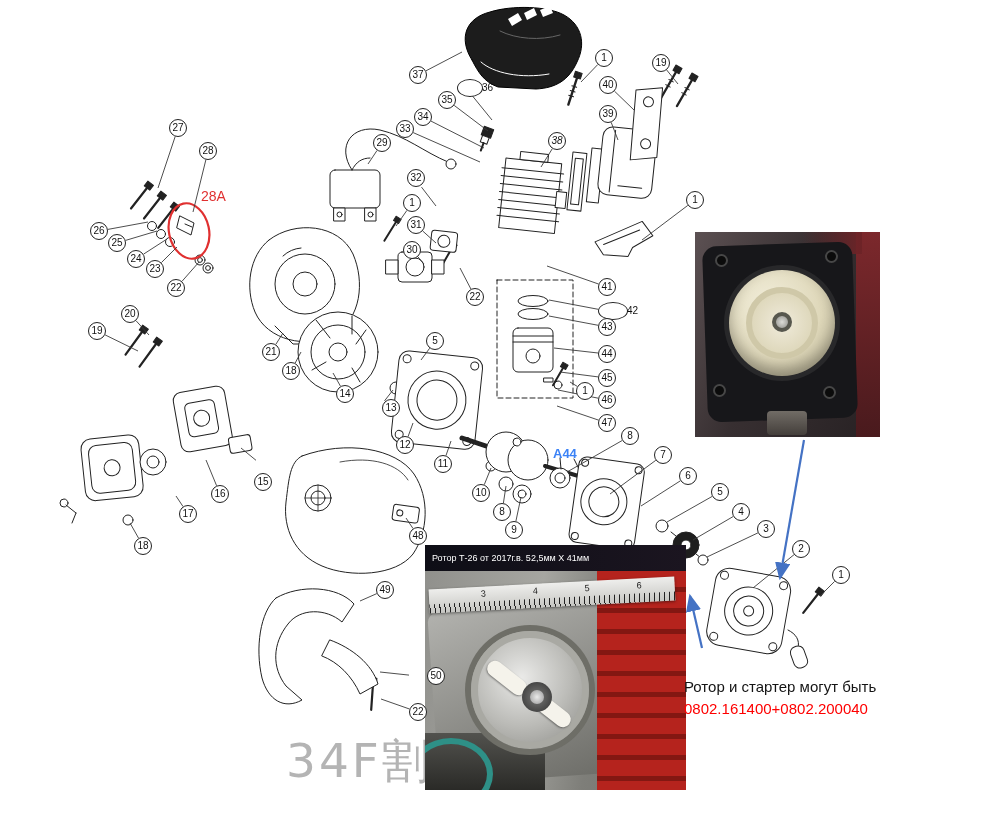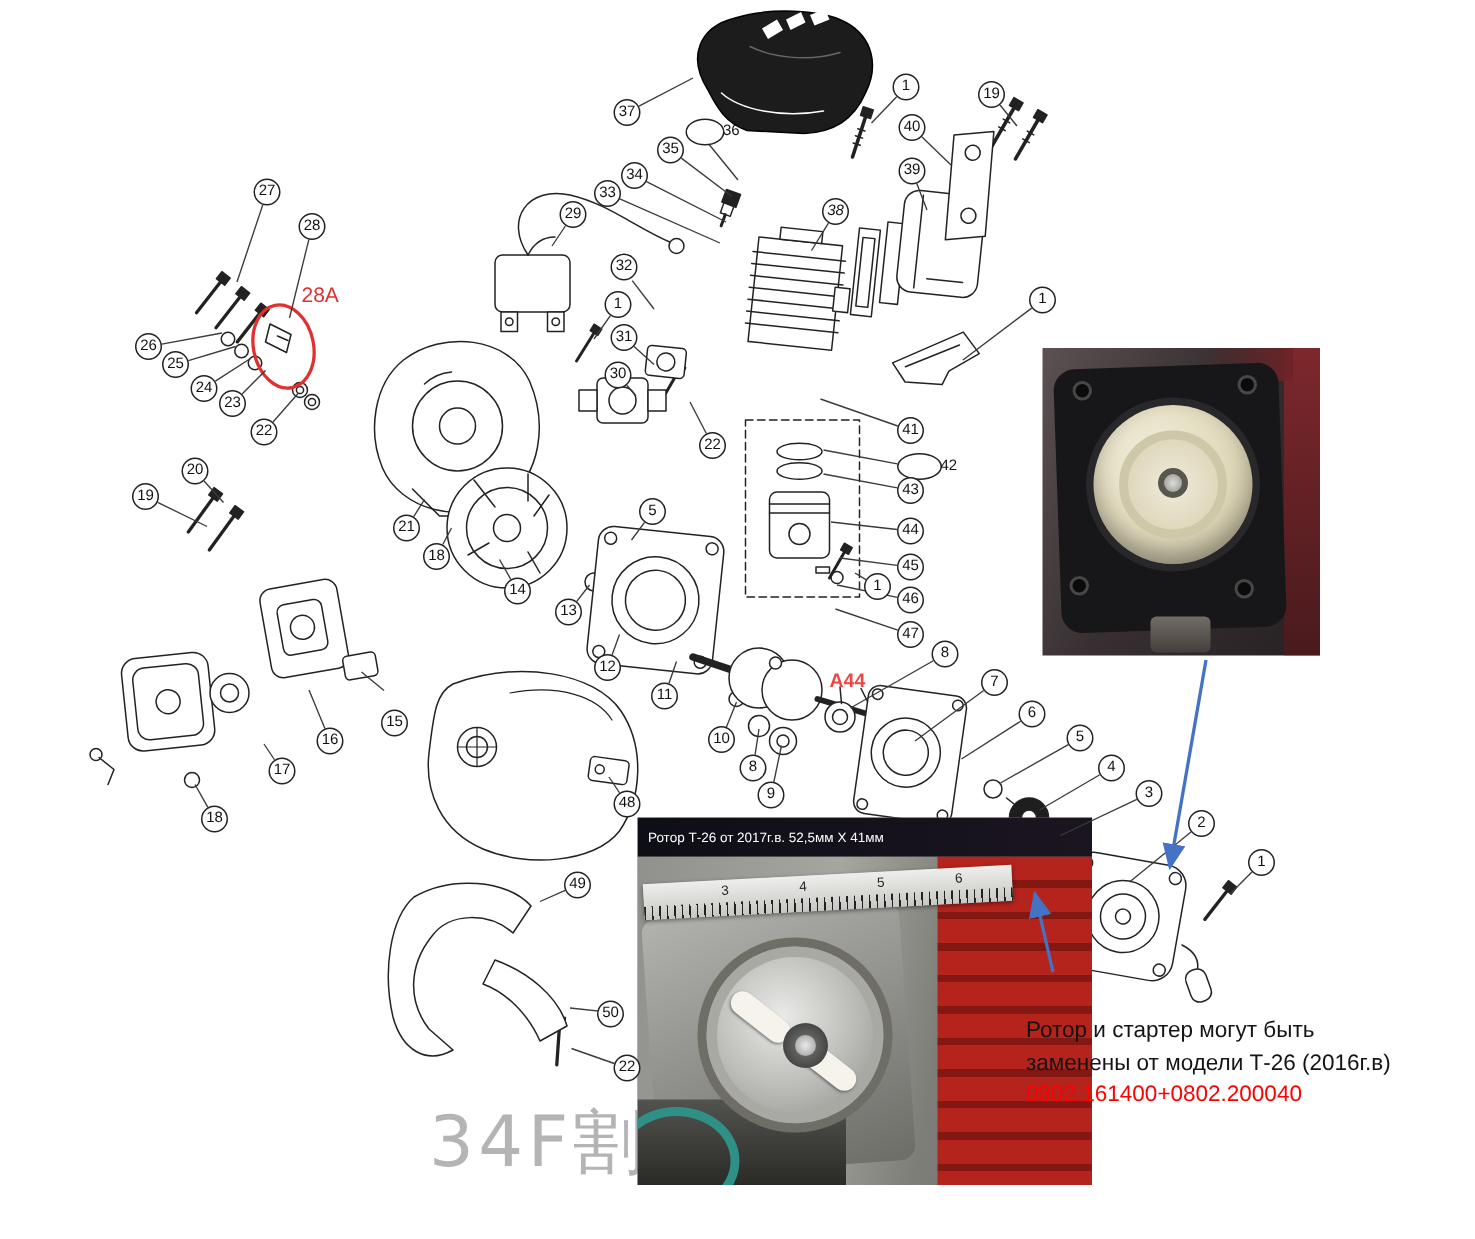--- a/index.html
+++ b/index.html
@@ -8,42 +8,42 @@
   #stage{position:relative;width:983px;height:826px;background:#fff;overflow:hidden}
   #art{position:absolute;inset:0;z-index:1}
   #overlay{position:absolute;inset:0;z-index:5;pointer-events:none}
   #leader-lines line{stroke:#3a3a3a;stroke-width:.9}
   .watermark{position:absolute;left:286px;top:730px;z-index:2;font-family:"DejaVu Sans",sans-serif;
     font-size:47px;color:#b4b4b4;letter-spacing:3px;white-space:nowrap}
   
   .callout{position:absolute;z-index:6;width:18px;height:18px;border:1.2px solid #222;border-radius:50%;
     background:#fff;font-size:10px;line-height:16px;text-align:center;color:#111}
   
-  .lbl{position:absolute;z-index:7;font-size:13px;color:#ef4444;font-weight:bold}
+  .lbl{position:absolute;z-index:7;font-size:13px;color:#3b82f6;font-weight:bold}
   .lbl.red{color:#e03030;font-weight:normal;font-size:14px}
   
   .note{position:absolute;left:684px;top:676px;z-index:7;font-size:15px;line-height:21.5px;color:#141414;white-space:nowrap}
   .note .red{color:#fe0000}
   
   .photo{position:absolute;z-index:3;overflow:hidden}
   #photo1{left:695px;top:232px;width:185px;height:205px;background:linear-gradient(115deg,#5c5153 0%,#372f31 45%,#272123 100%)}
   .p1-red{position:absolute;right:0;top:0;width:24px;height:100%;background:linear-gradient(#7c282c,#491a1d)}
   .p1-red-top{position:absolute;right:18px;top:0;width:60px;height:22px;background:linear-gradient(90deg,rgba(122,40,44,0),#6d2327)}
   .p1-case{position:absolute;left:10px;top:12px;width:150px;height:176px;background:#17171a;border-radius:14px;transform:rotate(-2deg)}
   .p1-bolt{position:absolute;width:13px;height:13px;border-radius:50%;background:#0b0b0b;border:2px solid #474747}
   .p1-rotor{position:absolute;left:34px;top:38px;width:106px;height:106px;border-radius:50%;
     background:radial-gradient(circle at 38% 34%,#f3efdc,#ded7b9 55%,#b9b294);
     box-shadow:0 0 0 5px #28282a, inset 0 -8px 14px rgba(0,0,0,.3)}
   .p1-rotor::before{content:"";position:absolute;inset:17px;border-radius:50%;border:6px solid #cfc8a8;
     background:radial-gradient(#f0ebdb,#d7d0af)}
   .p1-hub{position:absolute;left:77px;top:80px;width:20px;height:20px;border-radius:50%;z-index:1;
     background:radial-gradient(#dcdcd8,#8f8f8a);border:4px solid #57574e}
   .p1-bracket{position:absolute;left:72px;bottom:2px;width:40px;height:24px;border-radius:4px;
     background:linear-gradient(#716c66,#443f3b)}
-  #photo2{left:425px;top:545px;width:303px;height:245px;background:#777}
+  #photo2{left:425px;top:545px;width:261px;height:245px;background:#777}
   .p2-bar{position:relative;z-index:3;height:26px;background:linear-gradient(90deg,#0e0e16,#1b1520);color:#fff;
     font-size:9px;line-height:26px;padding:0 7px;white-space:nowrap}
   .p2-body{position:absolute;left:0;top:26px;right:0;bottom:0;
     background:linear-gradient(100deg,#90908c 0%,#a6a6a1 40%,#7e7e79 65%,#6f6f6a 100%)}
   .p2-block{position:absolute;left:8px;top:36px;width:172px;height:172px;border-radius:10px;transform:rotate(-4deg);
     background:linear-gradient(160deg,#b2b2ae,#6d6d68)}
   .p2-red{position:absolute;right:0;top:0;width:34%;height:100%;
     background:repeating-linear-gradient(180deg,#b5231d 0 16px,#831712 16px 21px)}
   .p2-darkb{position:absolute;left:0;bottom:0;width:46%;height:26%;background:linear-gradient(#52524e,#2a2a27)}
   .p2-cable{position:absolute;left:-16px;bottom:-20px;width:84px;height:72px;border:6px solid #2e9087;border-radius:50%}
@@ -504,47 +504,46 @@
       <div class="callout" style="left: 88px; top: 322px;">19</div>
       <div class="callout" style="left: 598px; top: 318px;">43</div>
       <div class="callout" style="left: 262px; top: 343px;">21</div>
       <div class="callout" style="left: 598px; top: 345px;">44</div>
       <div class="callout" style="left: 426px; top: 332px;">5</div>
       <div class="callout" style="left: 282px; top: 362px;">18</div>
       <div class="callout" style="left: 598px; top: 369px;">45</div>
       <div class="callout" style="left: 336px; top: 385px;">14</div>
       <div class="callout" style="left: 576px; top: 382px;">1</div>
       <div class="callout" style="left: 598px; top: 391px;">46</div>
-      <div class="callout" style="left: 370px; top: 399px;">13</div>
+      <div class="callout" style="left: 382px; top: 399px;">13</div>
       <div class="callout" style="left: 598px; top: 414px;">47</div>
       <div class="callout" style="left: 396px; top: 436px;">12</div>
       <div class="callout" style="left: 254px; top: 457px; margin-top: 16px;">15</div>
       <div class="callout" style="left: 434px; top: 455px;">11</div>
       <div class="callout" style="left: 621px; top: 427px;">8</div>
       <div class="callout" style="left: 654px; top: 446px;">7</div>
       <div class="callout" style="left: 211px; top: 485px;">16</div>
       <div class="callout" style="left: 472px; top: 484px;">10</div>
       <div class="callout" style="left: 679px; top: 467px;">6</div>
       <div class="callout" style="left: 493px; top: 503px;">8</div>
       <div class="callout" style="left: 505px; top: 521px;">9</div>
       <div class="callout" style="left: 179px; top: 505px;">17</div>
       <div class="callout" style="left: 711px; top: 483px;">5</div>
       <div class="callout" style="left: 732px; top: 503px;">4</div>
       <div class="callout" style="left: 757px; top: 520px;">3</div>
       <div class="callout" style="left: 134px; top: 537px;">18</div>
       <div class="callout" style="left: 792px; top: 540px;">2</div>
       <div class="callout" style="left: 409px; top: 527px;">48</div>
       <div class="callout" style="left: 832px; top: 566px;">1</div>
       <div class="callout" style="left: 376px; top: 581px;">49</div>
-      <div class="callout" style="left: 398px; top: 667px;">50</div>
+      <div class="callout" style="left: 427px; top: 667px;">50</div>
       <div class="callout" style="left: 409px; top: 703px;">22</div>
     </div>
 
   <div class="lbl red" style="left:201px;top:188px">28A</div>
   <div class="lbl" style="left:553px;top:446px">A44</div>
 
   <div class="note">
     <div>Ротор и стартер могут быть</div>
-    <div>заменены от модели Т-26 (2016г.в)</div>
     <div class="red">0802.161400+0802.200040</div>
   </div>
 
 </div>
 
 </body></html>

